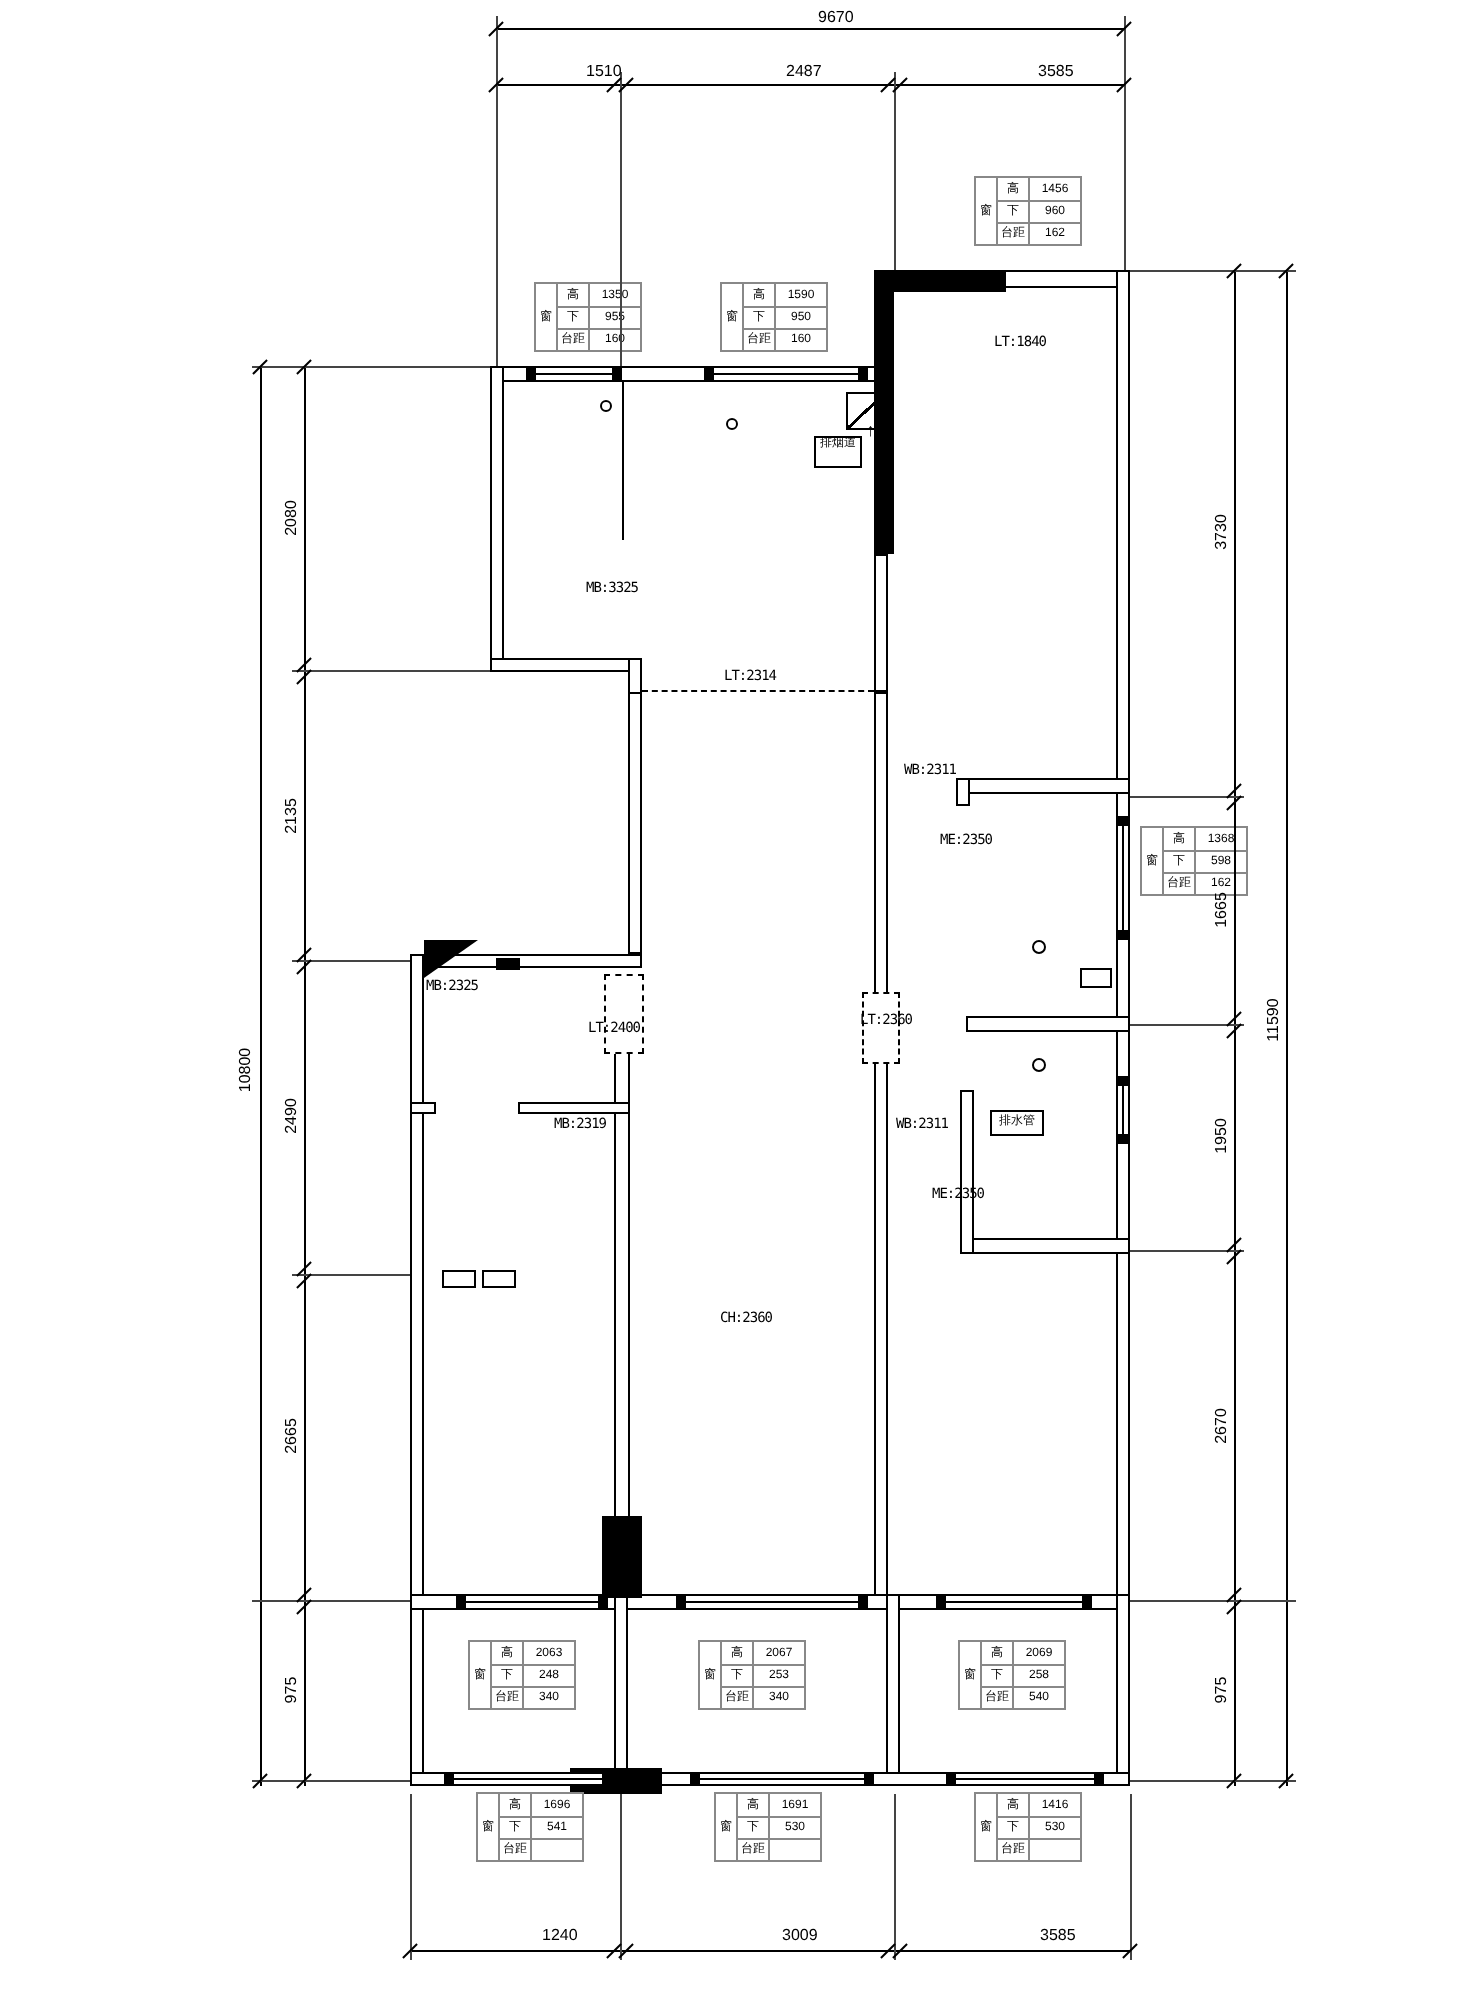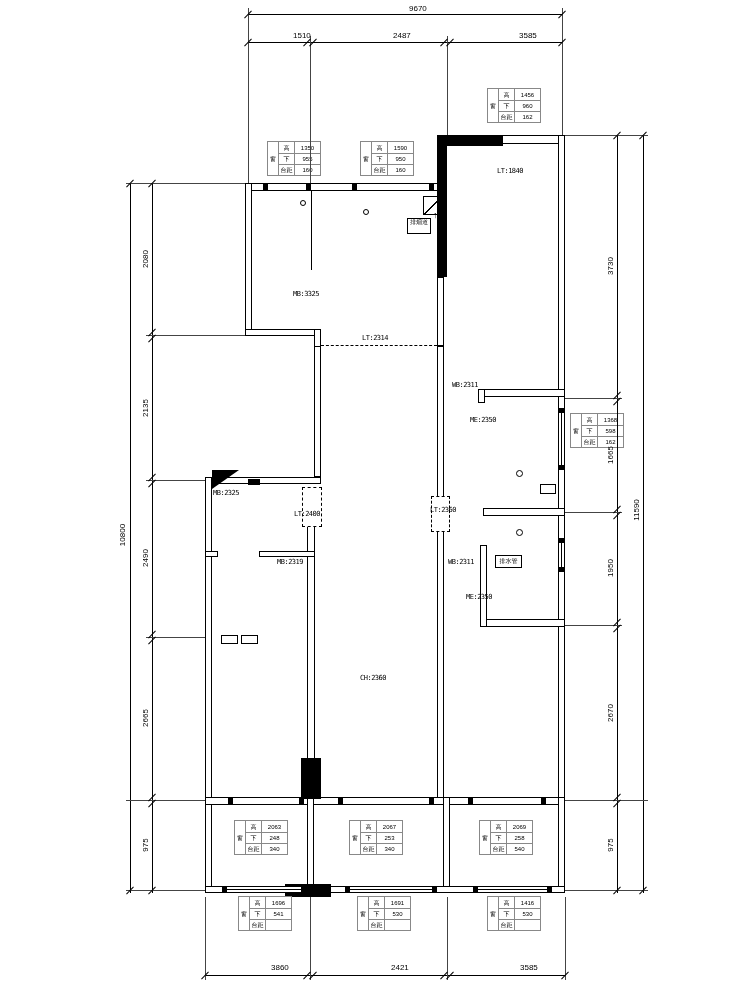--- a/index.html
+++ b/index.html
@@ -111,21 +111,21 @@
   <div class="code" style="left:362px;top:334px">LT:2314</div>
   <div class="code" style="left:497px;top:167px">LT:1840</div>
   <div class="code" style="left:452px;top:381px">WB:2311</div>
   <div class="code" style="left:470px;top:416px">ME:2350</div>
   <div class="code" style="left:213px;top:489px">MB:2325</div>
   <div class="code" style="left:294px;top:510px">LT:2400</div>
   <div class="code" style="left:430px;top:506px">LT:2360</div>
   <div class="code" style="left:277px;top:558px">MB:2319</div>
   <div class="code" style="left:448px;top:558px">WB:2311</div>
   <div class="code" style="left:466px;top:593px">ME:2350</div>
-  <div class="code" style="left:360px;top:674px">CH:2360</div>
+  <div class="code" style="left:360px;top:655px">CH:2360</div>
 
   <div class="tag" style="left:487px;top:88px">
     <span>窗</span>
     <span>高</span>
       <span>1456</span>
     <span>下</span>
       <span>960</span>
     <span>台距</span>
       <span>162</span>
   </div>
@@ -288,17 +288,17 @@
   <div class="xv" style="left:205px;top:897px;height:83px"></div>
   <div class="xv" style="left:310px;top:897px;height:83px"></div>
   <div class="xv" style="left:447px;top:897px;height:83px"></div>
   <div class="xv" style="left:565px;top:897px;height:83px"></div>
   <div class="tick" style="left:200px;top:975px"></div>
   <div class="tick" style="left:302px;top:975px"></div>
   <div class="tick" style="left:308px;top:975px"></div>
   <div class="tick" style="left:439px;top:975px"></div>
   <div class="tick" style="left:445px;top:975px"></div>
   <div class="tick" style="left:560px;top:975px"></div>
-  <div class="dimt" style="left:244px;top:963px">3860</div>
-  <div class="dimt" style="left:364px;top:963px">2421</div>
+  <div class="dimt" style="left:244px;top:963px">1240</div>
+  <div class="dimt" style="left:364px;top:963px">3009</div>
   <div class="dimt" style="left:493px;top:963px">3585</div>
 
 </div>
 
 </body></html>

